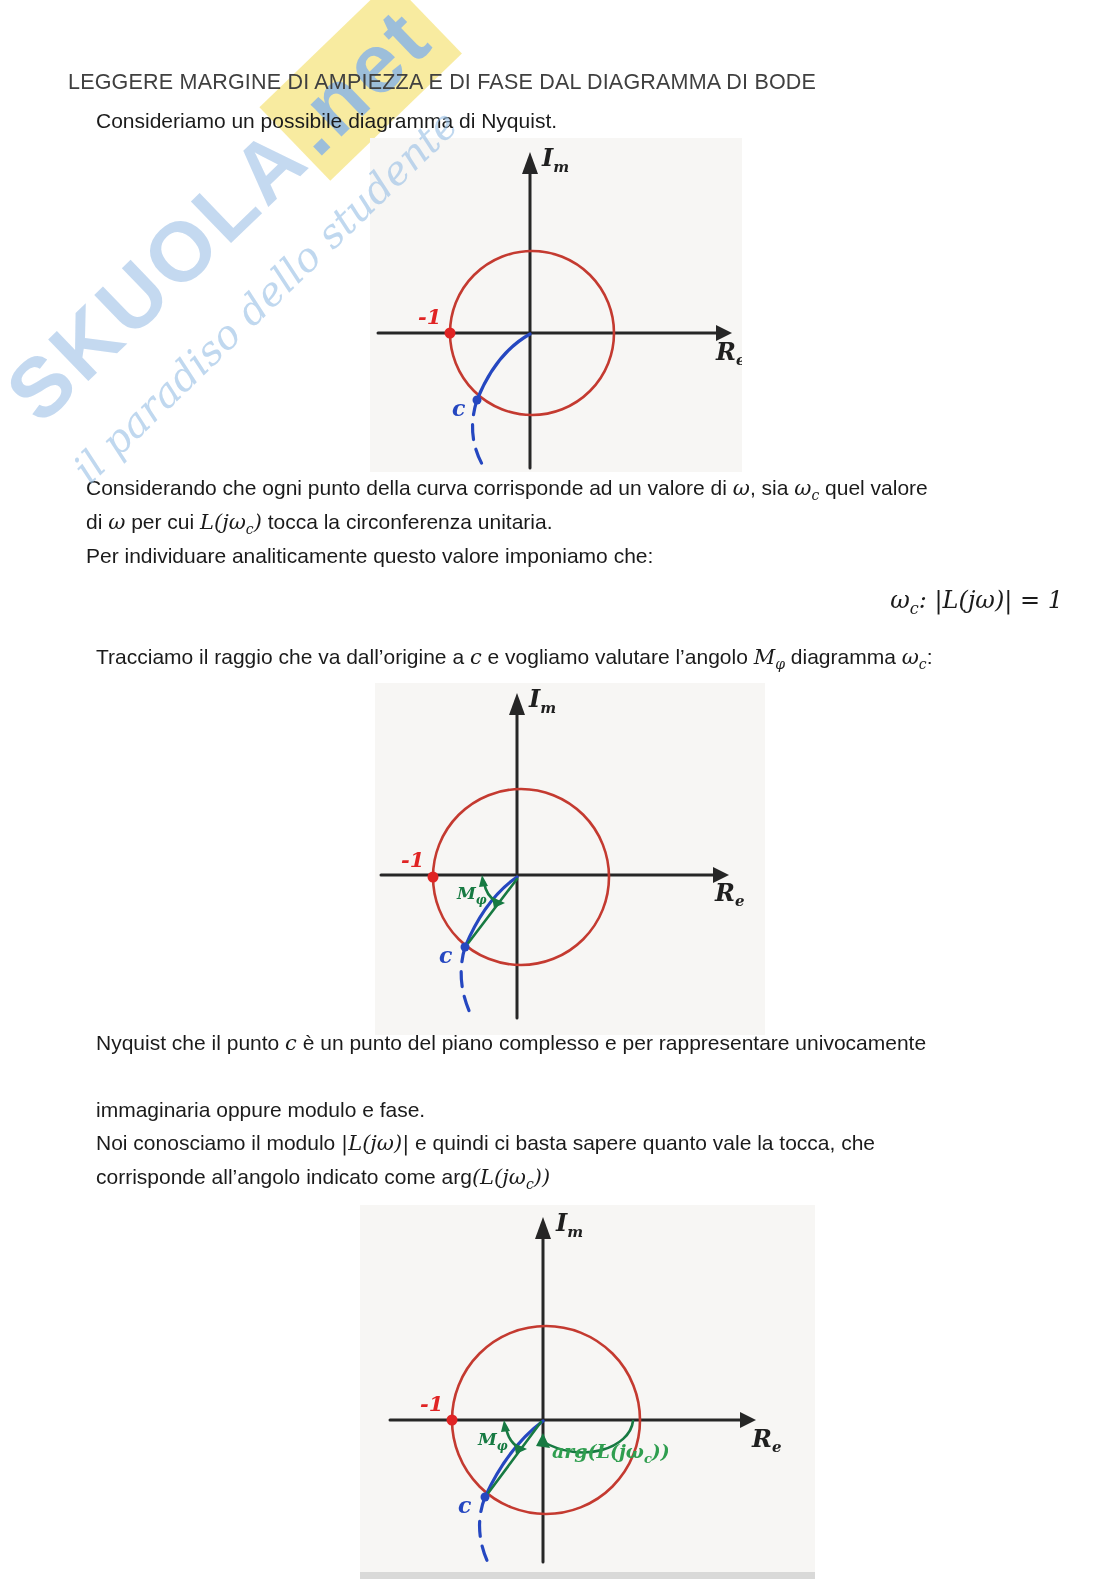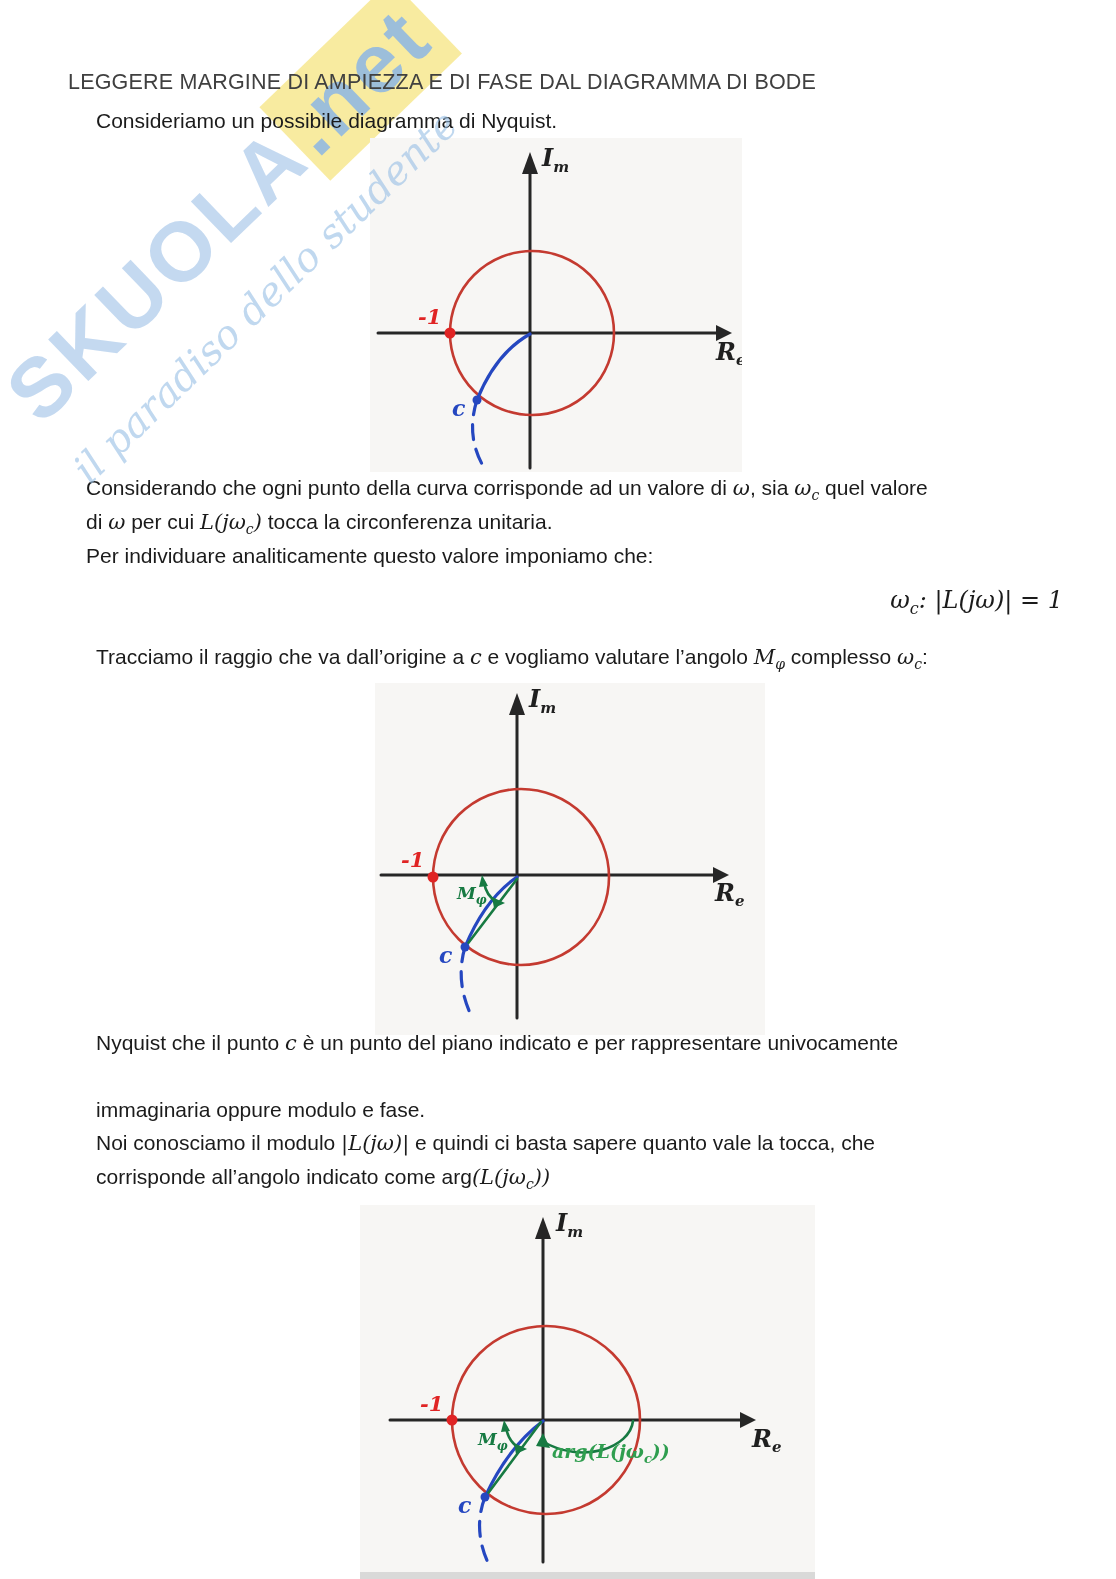--- a/index.html
+++ b/index.html
@@ -79,21 +79,21 @@
   <span>Considerando che ogni punto della curva corrisponde ad un valore di </span><span class="mt">ω</span><span>, sia </span><span class="mt">ω</span><sub class="ms">c</sub><span> quel valore</span><br>
   <span>di </span><span class="mt">ω</span><span> per cui </span><span class="mt">L(jω</span><sub class="ms">c</sub><span class="mt">)</span><span> tocca la circonferenza unitaria.</span><br>
   <span>Per individuare analiticamente questo valore imponiamo che:</span>
 </div>
 
 <div class="abs formula txtlayer">
   <span>ω</span><sub>c</sub><span>: |L(jω)| = 1</span>
 </div>
 
 <div class="abs para2 txtlayer t">
-  <span>Tracciamo il raggio che va dall’origine a </span><span class="mt">c</span><span> e vogliamo valutare l’angolo </span><span class="mt">M</span><sub class="ms">φ</sub><span> complesso </span><span class="mt">ω</span><sub class="ms">c</sub><span>:</span>
+  <span>Tracciamo il raggio che va dall’origine a </span><span class="mt">c</span><span> e vogliamo valutare l’angolo </span><span class="mt">M</span><sub class="ms">φ</sub><span> diagramma </span><span class="mt">ω</span><sub class="ms">c</sub><span>:</span>
 </div>
 
 <svg id="diag2" width="390" height="352" viewBox="0 0 390 352">
   <rect class="diagbg" x="0" y="0" width="390" height="352"></rect>
   <line class="ax" x1="142" y1="26" x2="142" y2="335"></line>
   <polygon class="ah" points="134,32 150,32 142,10"></polygon>
   <line class="ax" x1="6" y1="192" x2="338" y2="192"></line>
   <polygon class="ah" points="338,184 338,200 354,192"></polygon>
   <circle class="circ" cx="146" cy="194" r="88"></circle>
   <path class="bcurve" d="M 142,194 Q 110,216 90,264"></path>
@@ -105,21 +105,21 @@
   <circle cx="58" cy="194" r="5.5" fill="#e02424"></circle>
   <circle cx="90" cy="264" r="4.5" fill="#2547c0"></circle>
   <text class="axlbl" x="154" y="24"><tspan>I</tspan><tspan class="sub" dy="6">m</tspan></text>
   <text class="axlbl" x="340" y="218"><tspan>R</tspan><tspan class="sub" dy="5">e</tspan></text>
   <text class="redlbl" x="26" y="184">-1</text>
   <text class="clbl" x="64" y="280">c</text>
   <text class="glbl" x="82" y="216"><tspan>M</tspan><tspan class="sub" dy="5">φ</tspan></text>
 </svg>
 
 <div class="abs para3 txtlayer t">
-  <span>Nyquist che il punto </span><span class="mt">c</span><span> è un punto del piano indicato e per rappresentare univocamente</span><br>
+  <span>Nyquist che il punto </span><span class="mt">c</span><span> è un punto del piano complesso e per rappresentare univocamente</span><br>
   <br>
   <span>immaginaria oppure modulo e fase.</span><br>
   <span>Noi conosciamo il modulo </span><span class="mt">|L(jω)|</span><span> e quindi ci basta sapere quanto vale la tocca, che</span><br>
   <span>corrisponde all’angolo indicato come </span><span>arg</span><span class="mt">(L(jω</span><sub class="ms">c</sub><span class="mt">))</span>
 </div>
 
 <svg id="diag3" width="455" height="374" viewBox="0 0 455 374">
   <rect class="diagbg" x="0" y="0" width="455" height="367"></rect>
   <rect x="0" y="367" width="455" height="7" fill="#d9d9d8"></rect>
   <line class="ax" x1="183" y1="30" x2="183" y2="357"></line>

